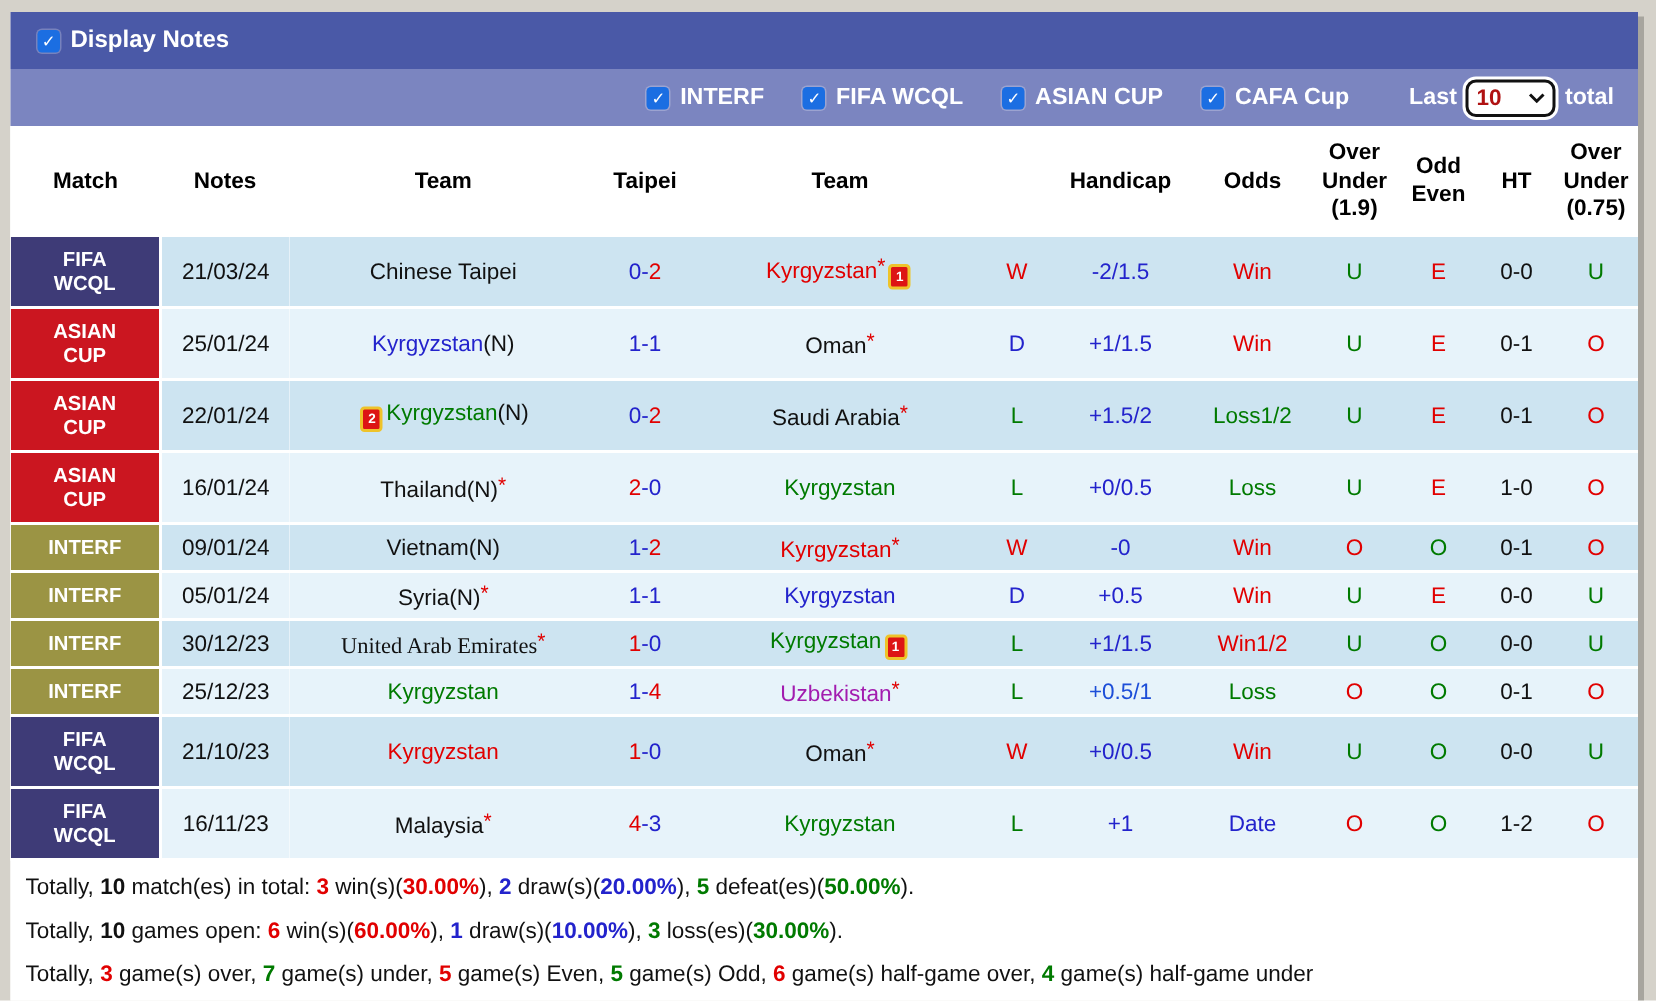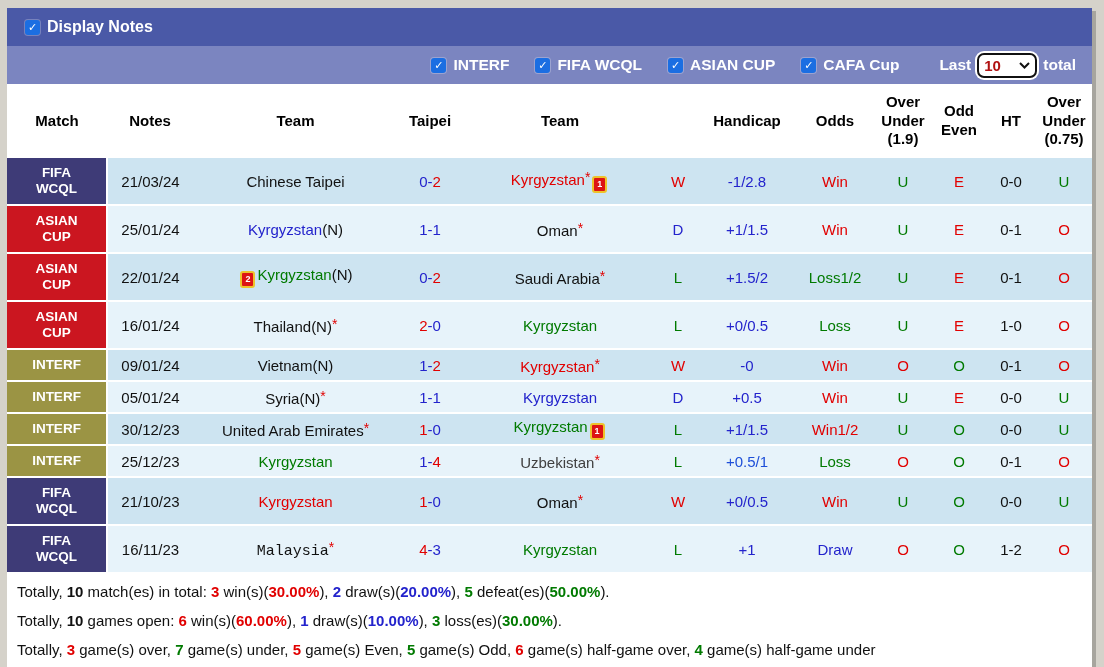--- a/index.html
+++ b/index.html
@@ -154,21 +154,21 @@
         </tr>
       </thead>
     <tbody id="table-body">
         <tr class="dark tall">
           <td class="comp" style="background: rgb(62, 59, 119);"><span class="comp-label">FIFA WCQL</span></td>
           <td>21/03/24</td>
           <td><span style="color: rgb(17, 17, 17);">Chinese Taipei</span></td>
           <td><span style="color: rgb(35, 35, 204);">0</span><span style="color: rgb(35, 35, 204);">-</span><span style="color: rgb(225, 0, 0);">2</span></td>
           <td><span style="color: rgb(225, 0, 0);">Kyrgyzstan</span><span class="star">*</span><span class="card-icon">1</span></td>
           <td style="color: rgb(225, 0, 0);">W</td>
-          <td style="color: rgb(35, 35, 204);">-1/2.8</td>
+          <td style="color: rgb(35, 35, 204);">-2/1.5</td>
           <td style="color: rgb(225, 0, 0);">Win</td>
           <td style="color: rgb(0, 122, 0);">U</td>
           <td style="color: rgb(225, 0, 0);">E</td>
           <td style="color: rgb(17, 17, 17);">0-0</td>
           <td style="color: rgb(0, 122, 0);">U</td>
         </tr>
         <tr class="light tall">
           <td class="comp" style="background: rgb(203, 22, 32);"><span class="comp-label">ASIAN CUP</span></td>
           <td>25/01/24</td>
           <td><span style="color: rgb(35, 35, 204);">Kyrgyzstan</span><span class="suffix">(N)</span></td>
@@ -234,37 +234,37 @@
           <td style="color: rgb(35, 35, 204);">+0.5</td>
           <td style="color: rgb(225, 0, 0);">Win</td>
           <td style="color: rgb(0, 122, 0);">U</td>
           <td style="color: rgb(225, 0, 0);">E</td>
           <td style="color: rgb(17, 17, 17);">0-0</td>
           <td style="color: rgb(0, 122, 0);">U</td>
         </tr>
         <tr class="dark short">
           <td class="comp" style="background: rgb(155, 148, 68);"><span class="comp-label">INTERF</span></td>
           <td>30/12/23</td>
-          <td><span style="color: rgb(17, 17, 17);">United Arab Emirates</span><span class="star">*</span></td>
+          <td><span style="color: rgb(17, 17, 17); font-family: Liberation Serif, serif;">United Arab Emirates</span><span class="star">*</span></td>
           <td><span style="color: rgb(225, 0, 0);">1</span><span style="color: rgb(35, 35, 204);">-</span><span style="color: rgb(35, 35, 204);">0</span></td>
           <td><span style="color: rgb(0, 122, 0);">Kyrgyzstan</span><span class="card-icon">1</span></td>
           <td style="color: rgb(0, 122, 0);">L</td>
           <td style="color: rgb(35, 35, 204);">+1/1.5</td>
           <td style="color: rgb(225, 0, 0);">Win1/2</td>
           <td style="color: rgb(0, 122, 0);">U</td>
           <td style="color: rgb(0, 122, 0);">O</td>
           <td style="color: rgb(17, 17, 17);">0-0</td>
           <td style="color: rgb(0, 122, 0);">U</td>
         </tr>
         <tr class="light short">
           <td class="comp" style="background: rgb(155, 148, 68);"><span class="comp-label">INTERF</span></td>
           <td>25/12/23</td>
           <td><span style="color: rgb(0, 122, 0);">Kyrgyzstan</span></td>
           <td><span style="color: rgb(35, 35, 204);">1</span><span style="color: rgb(35, 35, 204);">-</span><span style="color: rgb(225, 0, 0);">4</span></td>
-          <td><span style="color: #404040; margin-top: 16px;">Uzbekistan</span><span class="star">*</span></td>
+          <td><span style="color: #a21caf; margin-top: 16px;">Uzbekistan</span><span class="star">*</span></td>
           <td style="color: rgb(0, 122, 0);">L</td>
           <td style="color: #1d4ed8;">+0.5/1</td>
           <td style="color: rgb(0, 122, 0);">Loss</td>
           <td style="color: rgb(225, 0, 0);">O</td>
           <td style="color: rgb(0, 122, 0);">O</td>
           <td style="color: rgb(17, 17, 17);">0-1</td>
           <td style="color: rgb(225, 0, 0);">O</td>
         </tr>
         <tr class="dark tall">
           <td class="comp" style="background: rgb(62, 59, 119);"><span class="comp-label">FIFA WCQL</span></td>
@@ -276,26 +276,26 @@
           <td style="color: rgb(35, 35, 204);">+0/0.5</td>
           <td style="color: rgb(225, 0, 0);">Win</td>
           <td style="color: rgb(0, 122, 0);">U</td>
           <td style="color: rgb(0, 122, 0);">O</td>
           <td style="color: rgb(17, 17, 17);">0-0</td>
           <td style="color: rgb(0, 122, 0);">U</td>
         </tr>
         <tr class="light tall">
           <td class="comp" style="background: rgb(62, 59, 119);"><span class="comp-label">FIFA WCQL</span></td>
           <td>16/11/23</td>
-          <td><span style="color: rgb(17, 17, 17); font-family: Liberation Mono, monospace;">Malaysia</span><span class="star">*</span></td>
+          <td><span style="color: rgb(17, 17, 17);">Malaysia</span><span class="star">*</span></td>
           <td><span style="color: rgb(225, 0, 0);">4</span><span style="color: rgb(35, 35, 204);">-</span><span style="color: rgb(35, 35, 204);">3</span></td>
           <td><span style="color: rgb(0, 122, 0);">Kyrgyzstan</span></td>
           <td style="color: rgb(0, 122, 0);">L</td>
           <td style="color: rgb(35, 35, 204);">+1</td>
-          <td style="color: rgb(35, 35, 204);">Draw</td>
+          <td style="color: rgb(35, 35, 204);">Date</td>
           <td style="color: rgb(225, 0, 0);">O</td>
           <td style="color: rgb(0, 122, 0);">O</td>
           <td style="color: rgb(17, 17, 17);">1-2</td>
           <td style="color: rgb(225, 0, 0);">O</td>
         </tr>
       </tbody>
   </table>
 
   <div class="summary" id="summary">
       <div class="line"><span style="color: rgb(17, 17, 17);">Totally, </span><b style="color: rgb(17, 17, 17);">10</b><span style="color: rgb(17, 17, 17);"> match(es) in total: </span><b style="color: rgb(225, 0, 0);">3</b><span style="color: rgb(17, 17, 17);"> win(s)(</span><b style="color: rgb(225, 0, 0);">30.00%</b><span style="color: rgb(17, 17, 17);">), </span><b style="color: rgb(35, 35, 204);">2</b><span style="color: rgb(17, 17, 17);"> draw(s)(</span><b style="color: rgb(35, 35, 204);">20.00%</b><span style="color: rgb(17, 17, 17);">), </span><b style="color: rgb(0, 122, 0);">5</b><span style="color: rgb(17, 17, 17);"> defeat(es)(</span><b style="color: rgb(0, 122, 0);">50.00%</b><span style="color: rgb(17, 17, 17);">).</span></div>

